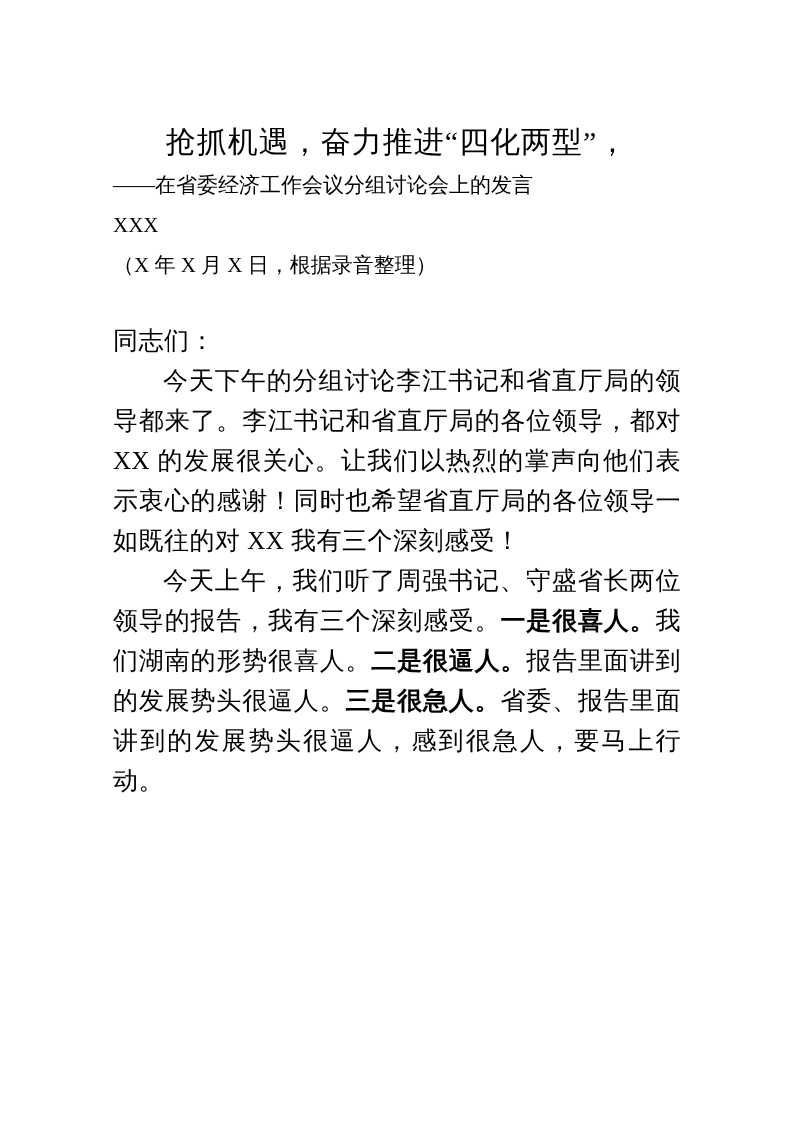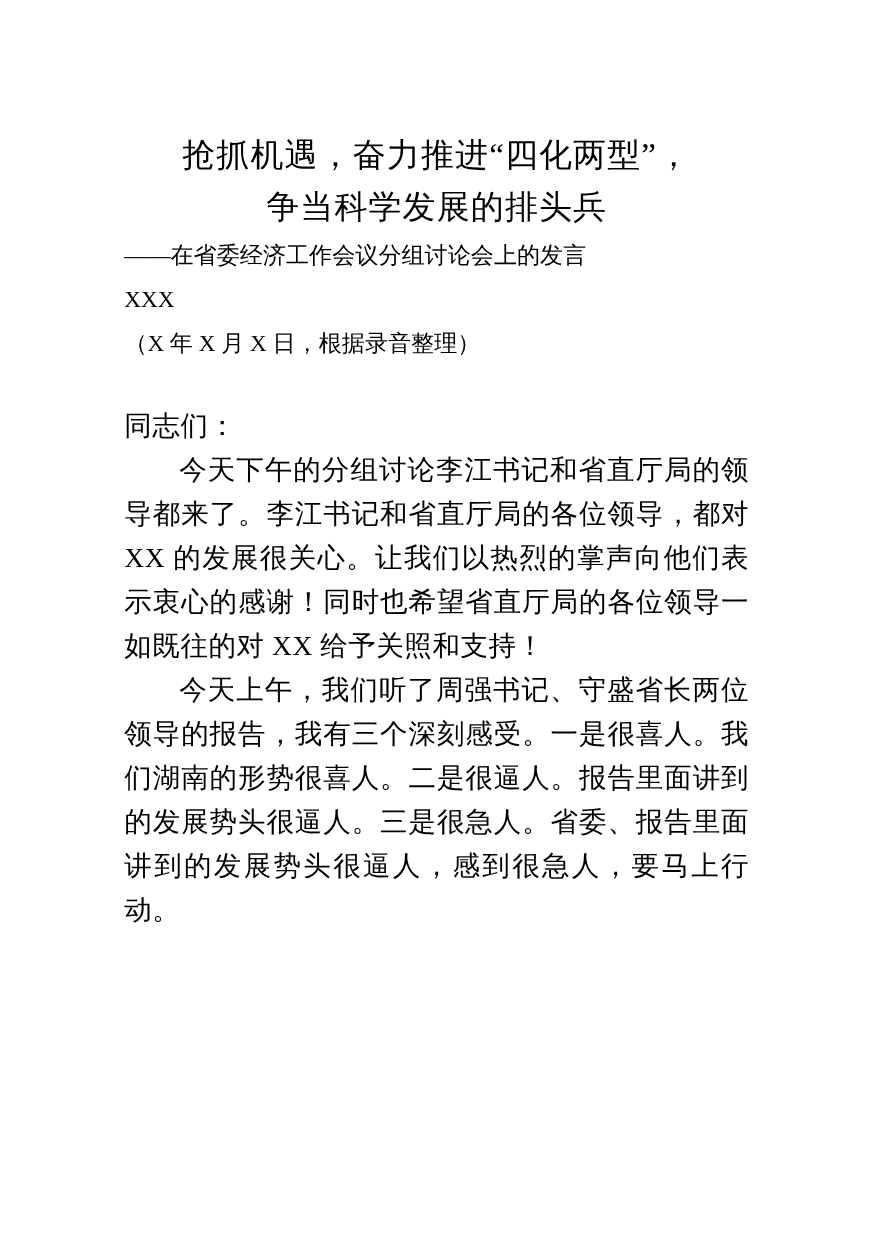--- a/index.html
+++ b/index.html
@@ -43,43 +43,42 @@
     letter-spacing: 0.5px;
   }
   .para {
     margin: 0;
     text-indent: 2em;
   }
   .salutation {
     margin: 0;
     text-indent: 0;
   }
-  .bold-run { font-weight: normal; }
+  .bold-run { font-weight: bold; }
 </style>
 </head>
 <body>
 
 <div class="page">
   <div class="doc-content">
 
     <h1 class="doc-title">
       <span class="title-line">抢抓机遇，奋力推进“四化两型”，</span>
-      <span class="title-line">争当科学发展的排头兵</span>
     </h1>
 
     <div class="head-line">——在省委经济工作会议分组讨论会上的发言</div>
 
     <div class="head-line">XXX</div>
 
     <div class="head-line">（X 年 X 月 X 日，根据录音整理）</div>
 
     <div class="doc-body">
 
       <p class="salutation">同志们：</p>
 
-      <p class="para">今天下午的分组讨论李江书记和省直厅局的领导都来了。李江书记和省直厅局的各位领导，都对 XX 的发展很关心。让我们以热烈的掌声向他们表示衷心的感谢！同时也希望省直厅局的各位领导一如既往的对 XX 给予关照和支持！</p>
+      <p class="para">今天下午的分组讨论李江书记和省直厅局的领导都来了。李江书记和省直厅局的各位领导，都对 XX 的发展很关心。让我们以热烈的掌声向他们表示衷心的感谢！同时也希望省直厅局的各位领导一如既往的对 XX 我有三个深刻感受！</p>
 
       <p class="para"><span>今天上午，我们听了周强书记、守盛省长两位领导的报告，我有三个深刻感受。</span><span class="bold-run">一是很喜人。</span><span>我们湖南的形势很喜人。</span><span class="bold-run">二是很逼人。</span><span>报告里面讲到的发展势头很逼人。</span><span class="bold-run">三是很急人。</span><span>省委、报告里面讲到的发展势头很逼人，感到很急人，要马上行动。</span></p>
 
 
     </div>
   </div>
 </div>
 
 </body></html>

